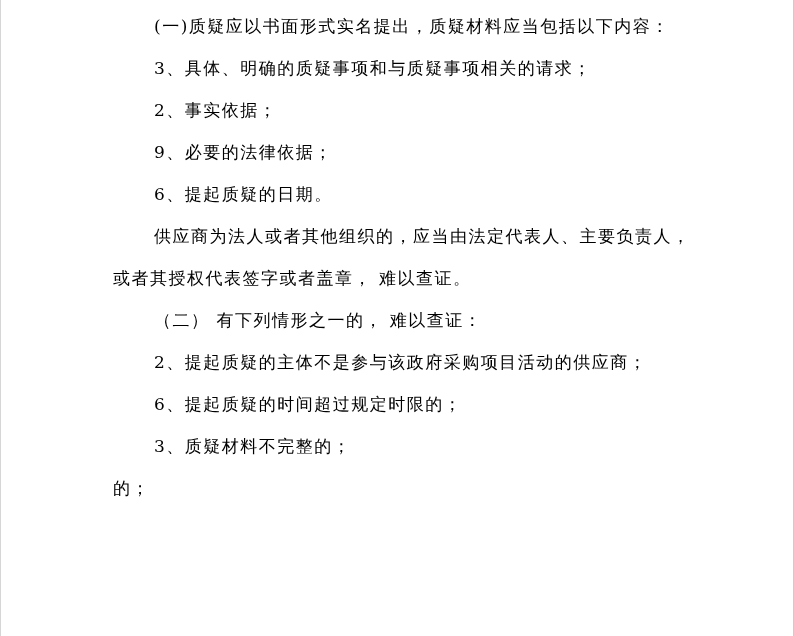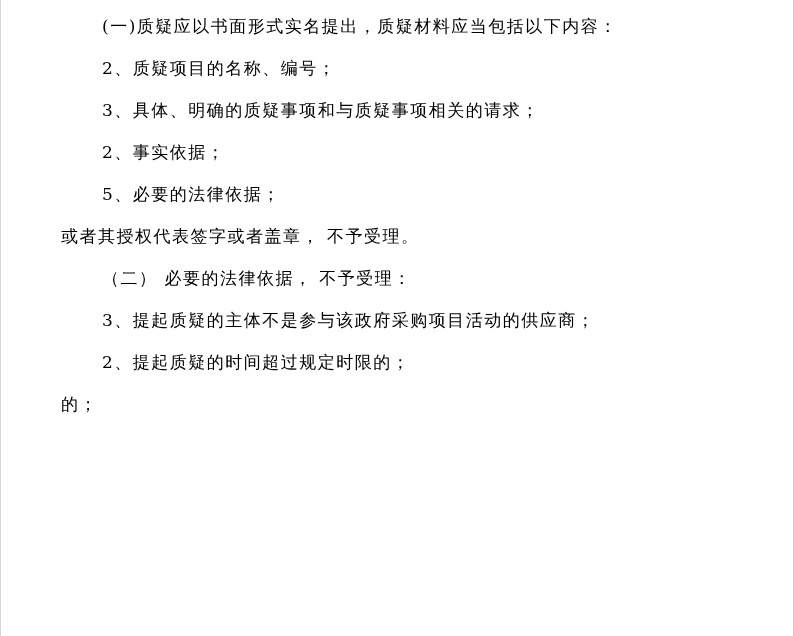--- a/index.html
+++ b/index.html
@@ -15,43 +15,45 @@
   .page {
     box-sizing: border-box;
     width: 794px;
     height: 636px;
     background: #ffffff;
     border-left: 1px solid #d6d6d6;
     border-right: 1px solid #cccccc;
   }
   .content {
     box-sizing: border-box;
-    padding: 5px 100px 0 60px;
+    padding: 5px 100px 0 112px;
     font-family: "DejaVu Serif", serif;
     font-size: 17px;
     line-height: 42px;
     letter-spacing: 1.5px;
     color: #000000;
   }
   .line {
     white-space: nowrap;
   }
   .line.indent {
     padding-left: 41px;
   }
 </style>
 </head>
 <body>
 
 <div class="page">
   <div class="content">
     <div class="line indent">(一)质疑应以书面形式实名提出，质疑材料应当包括以下内容：</div>
-    <div class="line indent">2、质疑项目的名称、编号；</div>
     <div class="line indent">3、具体、明确的质疑事项和与质疑事项相关的请求；</div>
     <div class="line indent">2、事实依据；</div>
-    <div class="line indent">5、必要的法律依据；</div>
-    <div class="line">或者其授权代表签字或者盖章， 不予受理。</div>
-    <div class="line indent">（二） 必要的法律依据， 不予受理：</div>
-    <div class="line indent">3、提起质疑的主体不是参与该政府采购项目活动的供应商；</div>
-    <div class="line indent">2、提起质疑的时间超过规定时限的；</div>
+    <div class="line indent">9、必要的法律依据；</div>
+    <div class="line indent">6、提起质疑的日期。</div>
+    <div class="line indent">供应商为法人或者其他组织的，应当由法定代表人、主要负责人，</div>
+    <div class="line">或者其授权代表签字或者盖章， 难以查证。</div>
+    <div class="line indent">（二） 有下列情形之一的， 难以查证：</div>
+    <div class="line indent">2、提起质疑的主体不是参与该政府采购项目活动的供应商；</div>
+    <div class="line indent">6、提起质疑的时间超过规定时限的；</div>
+    <div class="line indent">3、质疑材料不完整的；</div>
     <div class="line">的；</div>
   </div>
 </div>
 
 </body></html>

